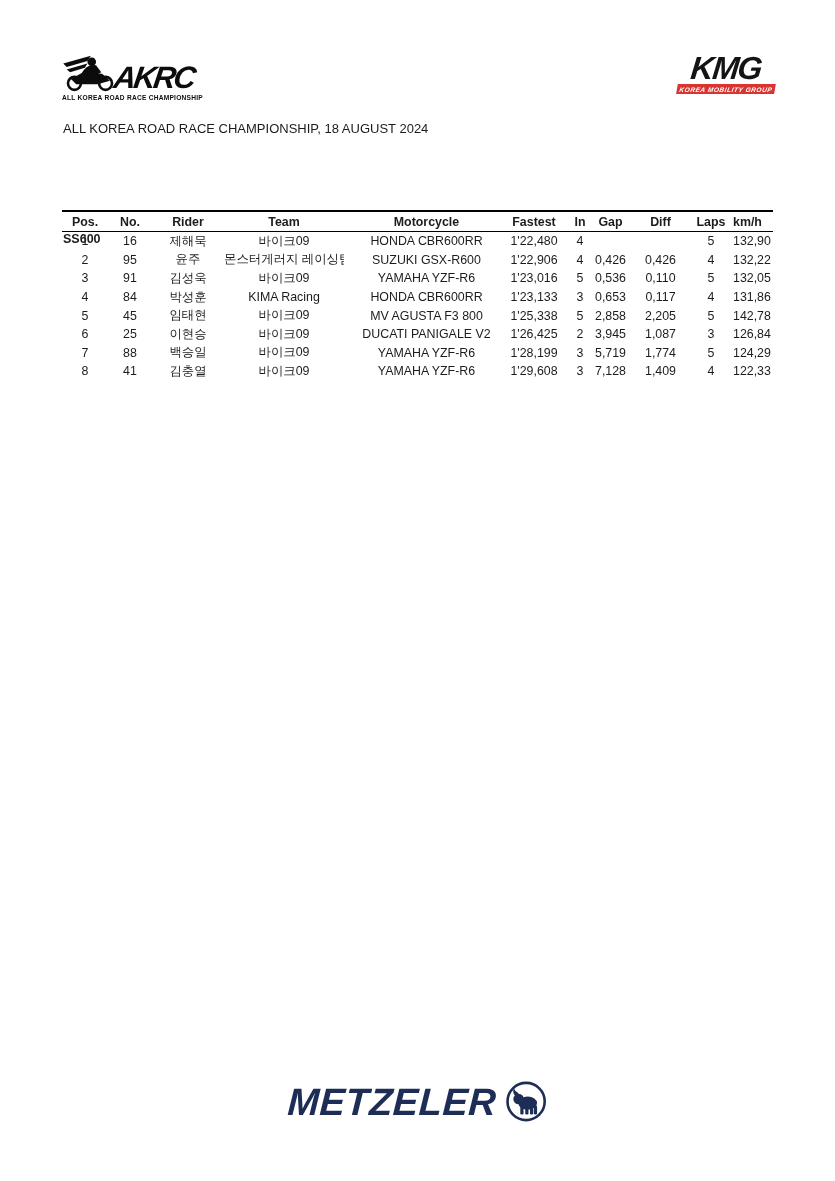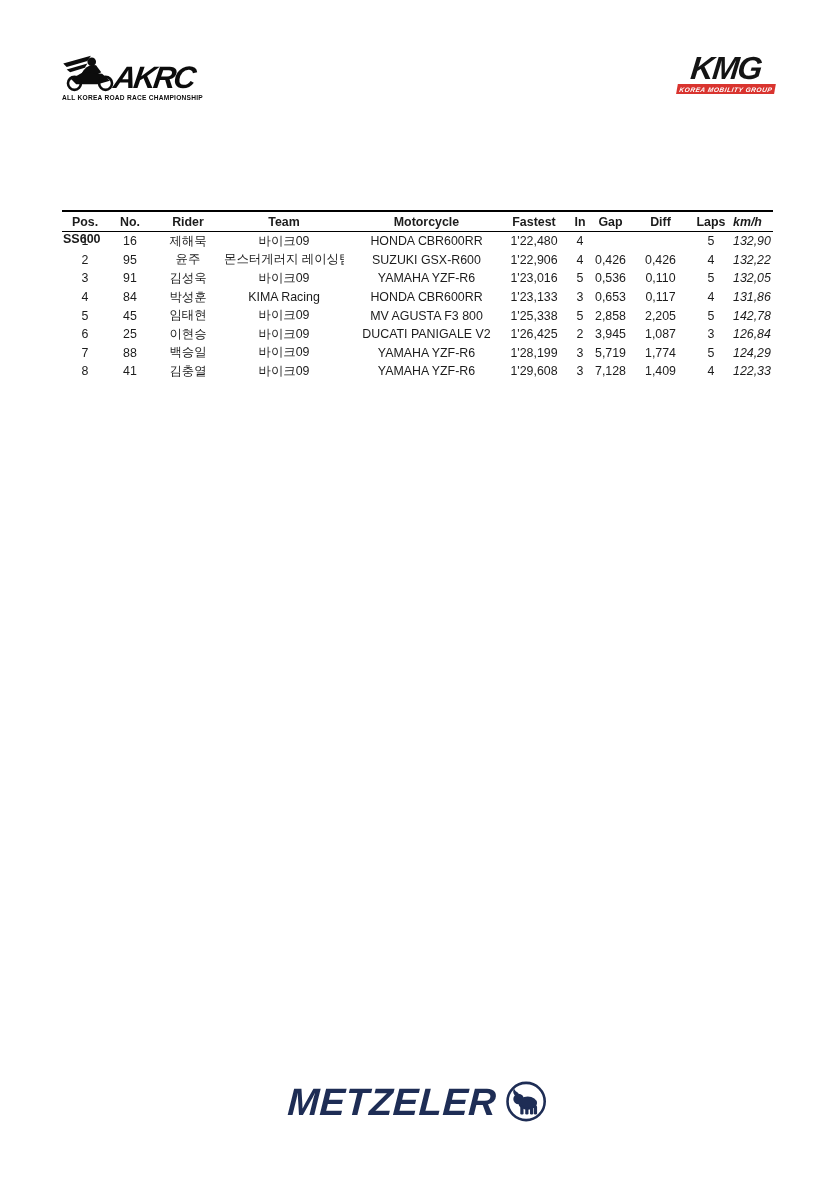--- a/index.html
+++ b/index.html
@@ -49,21 +49,21 @@
   table.results thead th {
     border-top:2.6px solid #000; border-bottom:1.5px solid #000;
     font-weight:700; height:19px; padding:0; text-align:center; overflow:hidden;
   }
   table.results tbody td {
     height:18.6px; padding:0; text-align:center; white-space:nowrap; overflow:hidden;
   }
   .col-fastest { text-align:center; padding-right:8px !important; }
   .col-gap     { text-align:right; padding-right:13px !important; }
   .col-diff    { text-align:center; padding-right:9px !important; }
-  .col-kmh     { text-align:right; padding-right:16px !important;font-style:italic; }
+  .col-kmh     { text-align:right; padding-right:16px !important; }
 
   
   .footer-logo {
     position:absolute; top:1080px; left:50%; transform:translateX(-50%);
     display:flex; align-items:center; gap:9px; color:#1e2d55;
   }
   .metzeler-text {
     font-style:italic; font-weight:900; font-size:38px; letter-spacing:0.5px;
     line-height:1; transform:skewX(-3deg);
   }
@@ -93,20 +93,21 @@
       <div class="akrc-sub">ALL KOREA ROAD RACE CHAMPIONSHIP</div>
     </div>
 
     <div class="kmg">
       <div class="kmg-text">KMG</div>
       <div class="kmg-banner">KOREA MOBILITY GROUP</div>
     </div>
   </div>
 
   <div class="event-info">
+    <div>ALL KOREA ROAD RACE CHAMPIONSHIP, 18 AUGUST 2024</div>
   </div>
 
   <div class="section-title">SS600</div>
 
   <table class="results">
     <colgroup>
       <col style="width:46px">
         <col style="width:44px">
         <col style="width:72px">
         <col style="width:120px">

